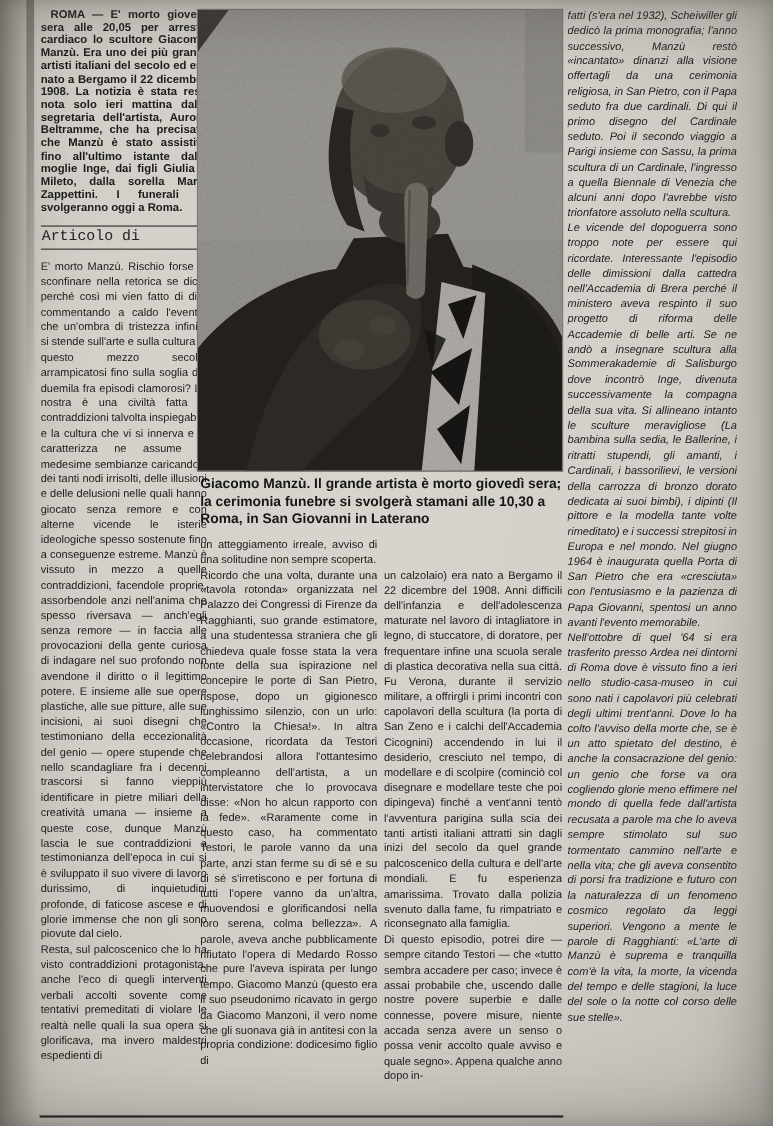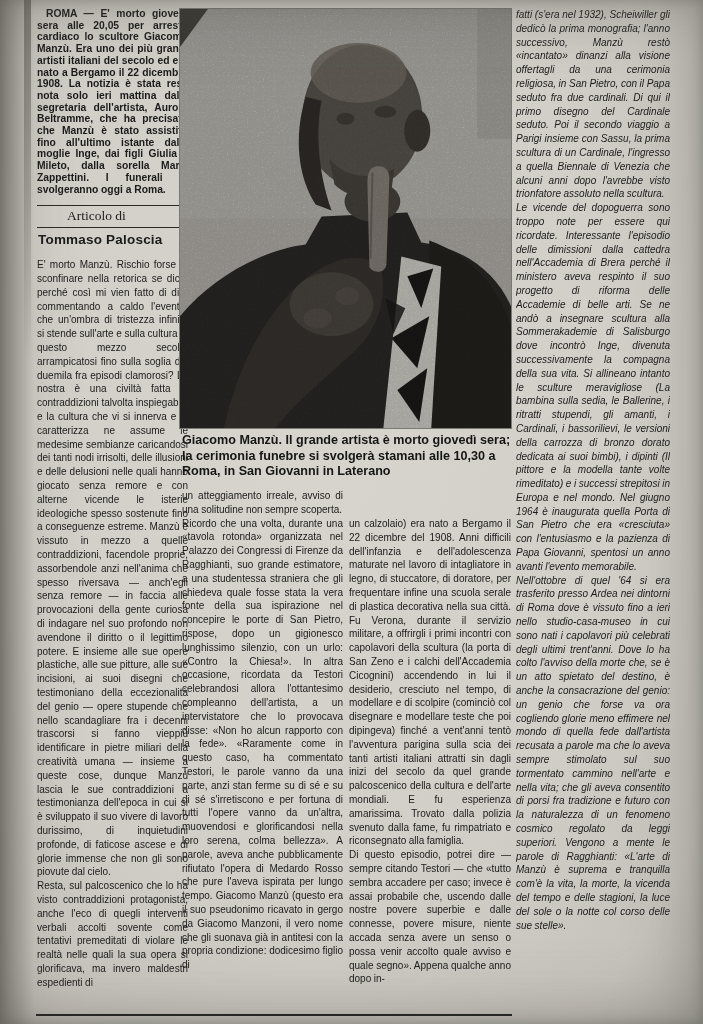--- a/index.html
+++ b/index.html
@@ -53,25 +53,24 @@
   p.lead {
     font-weight: 700;
     font-size: 10.3px;
     line-height: 11.7px;
     text-indent: 9px;
     word-spacing: 0;
   }
   .byline { margin: 10px 0 9px 0; text-align: left; }
   .rule { height: 0; border-top: 1.5px solid #2a2a28; margin: 0; }
   .byline-label {
-    font-family: Liberation Serif, serif;
+    font-family: Liberation Mono, monospace;
     font-size: 13.5px;
     padding: 2px 0 3px 1px;
     color: #222;
-    margin-left: 29px;
   }
   .byline-author {
     font-weight: 700;
     font-size: 13.5px;
     padding: 4px 0 2px 1px;
     letter-spacing: .2px;
   }
 
   .photo {
     position: absolute; left: 179px; top: 8px;
@@ -105,21 +104,20 @@
 
   <div class="edge-left"></div>
   <div class="edge-left-bar"></div>
 
   <section class="col col1">
     <p class="lead">ROMA — E' morto giovedì sera alle 20,05 per arresto cardiaco lo scultore Giacomo Manzù. Era uno dei più grandi artisti italiani del secolo ed era nato a Bergamo il 22 dicembre 1908. La notizia è stata resa nota solo ieri mattina dalla segretaria dell'artista, Aurora Beltramme, che ha precisato che Manzù è stato assistito fino all'ultimo istante dalla moglie Inge, dai figli Giulia e Mileto, dalla sorella Maria Zappettini. I funerali si svolgeranno oggi a Roma.</p>
     <div class="byline">
       <div class="rule"></div>
       <div class="byline-label">Articolo di</div>
       <div class="rule"></div>
-      <div class="byline-author">Tommaso Paloscia</div>
     </div>
     <p>E' morto Manzù. Rischio forse di sconfinare nella retorica se dico, perché così mi vien fatto di dire commentando a caldo l'evento, che un'ombra di tristezza infinita si stende sull'arte e sulla cultura di questo mezzo secolo, arrampicatosi fino sulla soglia del duemila fra episodi clamorosi? La nostra è una civiltà fatta di contraddizioni talvolta inspiegabili; e la cultura che vi si innerva e la caratterizza ne assume le medesime sembianze caricandosi dei tanti nodi irrisolti, delle illusioni e delle delusioni nelle quali hanno giocato senza remore e con alterne vicende le isterie ideologiche spesso sostenute fino a conseguenze estreme. Manzù è vissuto in mezzo a quelle contraddizioni, facendole proprie, assorbendole anzi nell'anima che spesso riversava — anch'egli senza remore — in faccia alle provocazioni della gente curiosa di indagare nel suo profondo non avendone il diritto o il legittimo potere. E insieme alle sue opere plastiche, alle sue pitture, alle sue incisioni, ai suoi disegni che testimoniano della eccezionalità del genio — opere stupende che nello scandagliare fra i decenni trascorsi si fanno vieppiù identificare in pietre miliari della creatività umana — insieme a queste cose, dunque Manzù lascia le sue contraddizioni a testimonianza dell'epoca in cui si è sviluppato il suo vivere di lavoro durissimo, di inquietudini profonde, di faticose ascese e di glorie immense che non gli sono piovute dal cielo.</p>
     <p>Resta, sul palcoscenico che lo ha visto contraddizioni protagonista, anche l'eco di quegli interventi verbali accolti sovente come tentativi premeditati di violare le realtà nelle quali la sua opera si glorificava, ma invero maldestri espedienti di</p>
   </section>
 
   <figure class="photo">
     <svg viewBox="0 0 332 420" preserveAspectRatio="none">
       <defs>
         <filter id="grain" x="0" y="0" width="100%" height="100%">
           <feTurbulence type="fractalNoise" baseFrequency="0.8" numOctaves="2" stitchTiles="stitch"></feTurbulence>

